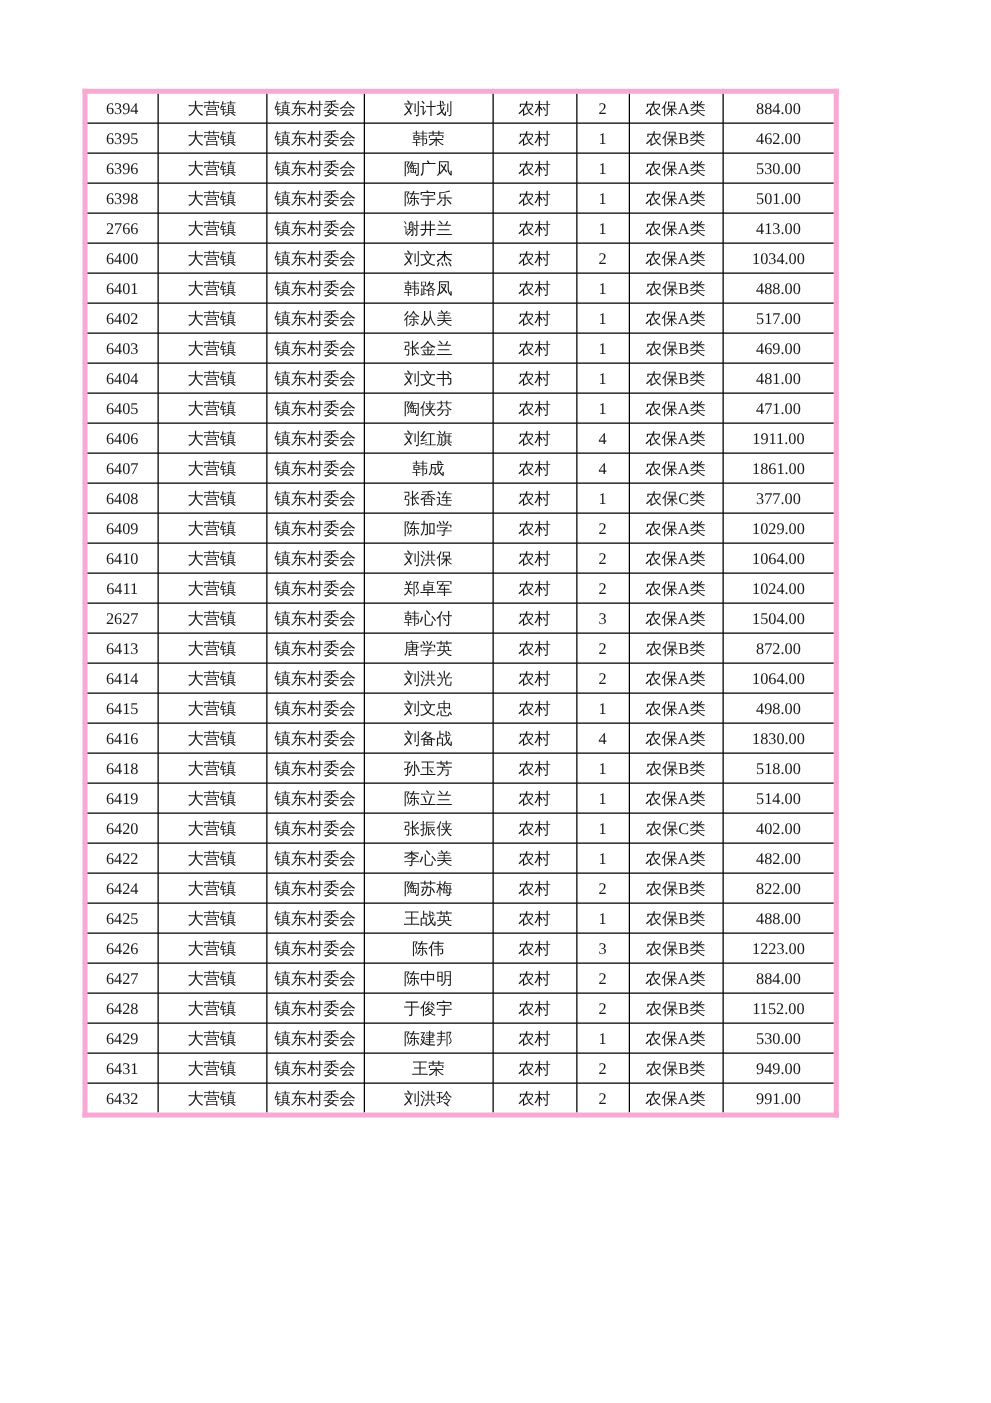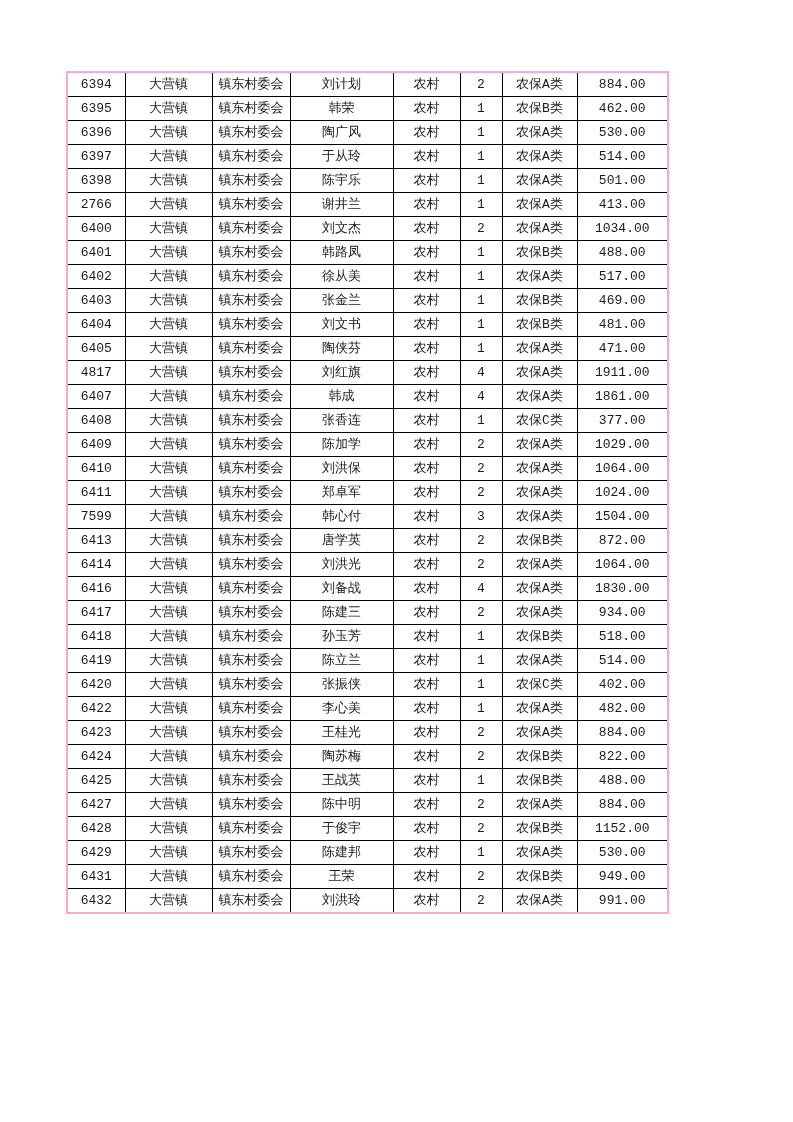--- a/index.html
+++ b/index.html
@@ -16,22 +16,21 @@
   }
   .sheet {
     position: absolute;
     left: 66px;
     top: 71px;
   }
   table.roster {
     border-collapse: collapse;
     table-layout: fixed;
     width: 601px;
-    border: 2px solid #f9a8d4;
-    font-family: Liberation Mono, monospace;
+    border: 4px solid #f9a8d4;
   }
   table.roster td {
     border: 1px solid #000;
     height: 23px;
     padding: 0 2px;
     text-align: center;
     vertical-align: middle;
     font-size: 13px;
     line-height: 23px;
     white-space: nowrap;
@@ -86,30 +85,20 @@
     <td>6396</td>
     <td>大营镇</td>
     <td>镇东村委会</td>
     <td>陶广风</td>
     <td>农村</td>
     <td>1</td>
     <td>农保A类</td>
     <td>530.00</td>
   </tr>
         <tr>
-    <td>6397</td>
-    <td>大营镇</td>
-    <td>镇东村委会</td>
-    <td>于从玲</td>
-    <td>农村</td>
-    <td>1</td>
-    <td>农保A类</td>
-    <td>514.00</td>
-  </tr>
-        <tr>
     <td>6398</td>
     <td>大营镇</td>
     <td>镇东村委会</td>
     <td>陈宇乐</td>
     <td>农村</td>
     <td>1</td>
     <td>农保A类</td>
     <td>501.00</td>
   </tr>
         <tr>
@@ -176,21 +165,21 @@
     <td>6405</td>
     <td>大营镇</td>
     <td>镇东村委会</td>
     <td>陶侠芬</td>
     <td>农村</td>
     <td>1</td>
     <td>农保A类</td>
     <td>471.00</td>
   </tr>
         <tr>
-    <td>4817</td>
+    <td>6406</td>
     <td>大营镇</td>
     <td>镇东村委会</td>
     <td>刘红旗</td>
     <td>农村</td>
     <td>4</td>
     <td>农保A类</td>
     <td>1911.00</td>
   </tr>
         <tr>
     <td>6407</td>
@@ -236,21 +225,21 @@
     <td>6411</td>
     <td>大营镇</td>
     <td>镇东村委会</td>
     <td>郑卓军</td>
     <td>农村</td>
     <td>2</td>
     <td>农保A类</td>
     <td>1024.00</td>
   </tr>
         <tr>
-    <td>7599</td>
+    <td>2627</td>
     <td>大营镇</td>
     <td>镇东村委会</td>
     <td>韩心付</td>
     <td>农村</td>
     <td>3</td>
     <td>农保A类</td>
     <td>1504.00</td>
   </tr>
         <tr>
     <td>6413</td>
@@ -266,38 +255,38 @@
     <td>6414</td>
     <td>大营镇</td>
     <td>镇东村委会</td>
     <td>刘洪光</td>
     <td>农村</td>
     <td>2</td>
     <td>农保A类</td>
     <td>1064.00</td>
   </tr>
         <tr>
+    <td>6415</td>
+    <td>大营镇</td>
+    <td>镇东村委会</td>
+    <td>刘文忠</td>
+    <td>农村</td>
+    <td>1</td>
+    <td>农保A类</td>
+    <td>498.00</td>
+  </tr>
+        <tr>
     <td>6416</td>
     <td>大营镇</td>
     <td>镇东村委会</td>
     <td>刘备战</td>
     <td>农村</td>
     <td>4</td>
     <td>农保A类</td>
     <td>1830.00</td>
-  </tr>
-        <tr>
-    <td>6417</td>
-    <td>大营镇</td>
-    <td>镇东村委会</td>
-    <td>陈建三</td>
-    <td>农村</td>
-    <td>2</td>
-    <td>农保A类</td>
-    <td>934.00</td>
   </tr>
         <tr>
     <td>6418</td>
     <td>大营镇</td>
     <td>镇东村委会</td>
     <td>孙玉芳</td>
     <td>农村</td>
     <td>1</td>
     <td>农保B类</td>
     <td>518.00</td>
@@ -326,48 +315,48 @@
     <td>6422</td>
     <td>大营镇</td>
     <td>镇东村委会</td>
     <td>李心美</td>
     <td>农村</td>
     <td>1</td>
     <td>农保A类</td>
     <td>482.00</td>
   </tr>
         <tr>
-    <td>6423</td>
-    <td>大营镇</td>
-    <td>镇东村委会</td>
-    <td>王桂光</td>
-    <td>农村</td>
-    <td>2</td>
-    <td>农保A类</td>
-    <td>884.00</td>
-  </tr>
-        <tr>
     <td>6424</td>
     <td>大营镇</td>
     <td>镇东村委会</td>
     <td>陶苏梅</td>
     <td>农村</td>
     <td>2</td>
     <td>农保B类</td>
     <td>822.00</td>
   </tr>
         <tr>
     <td>6425</td>
     <td>大营镇</td>
     <td>镇东村委会</td>
     <td>王战英</td>
     <td>农村</td>
     <td>1</td>
     <td>农保B类</td>
     <td>488.00</td>
+  </tr>
+        <tr>
+    <td>6426</td>
+    <td>大营镇</td>
+    <td>镇东村委会</td>
+    <td>陈伟</td>
+    <td>农村</td>
+    <td>3</td>
+    <td>农保B类</td>
+    <td>1223.00</td>
   </tr>
         <tr>
     <td>6427</td>
     <td>大营镇</td>
     <td>镇东村委会</td>
     <td>陈中明</td>
     <td>农村</td>
     <td>2</td>
     <td>农保A类</td>
     <td>884.00</td>

